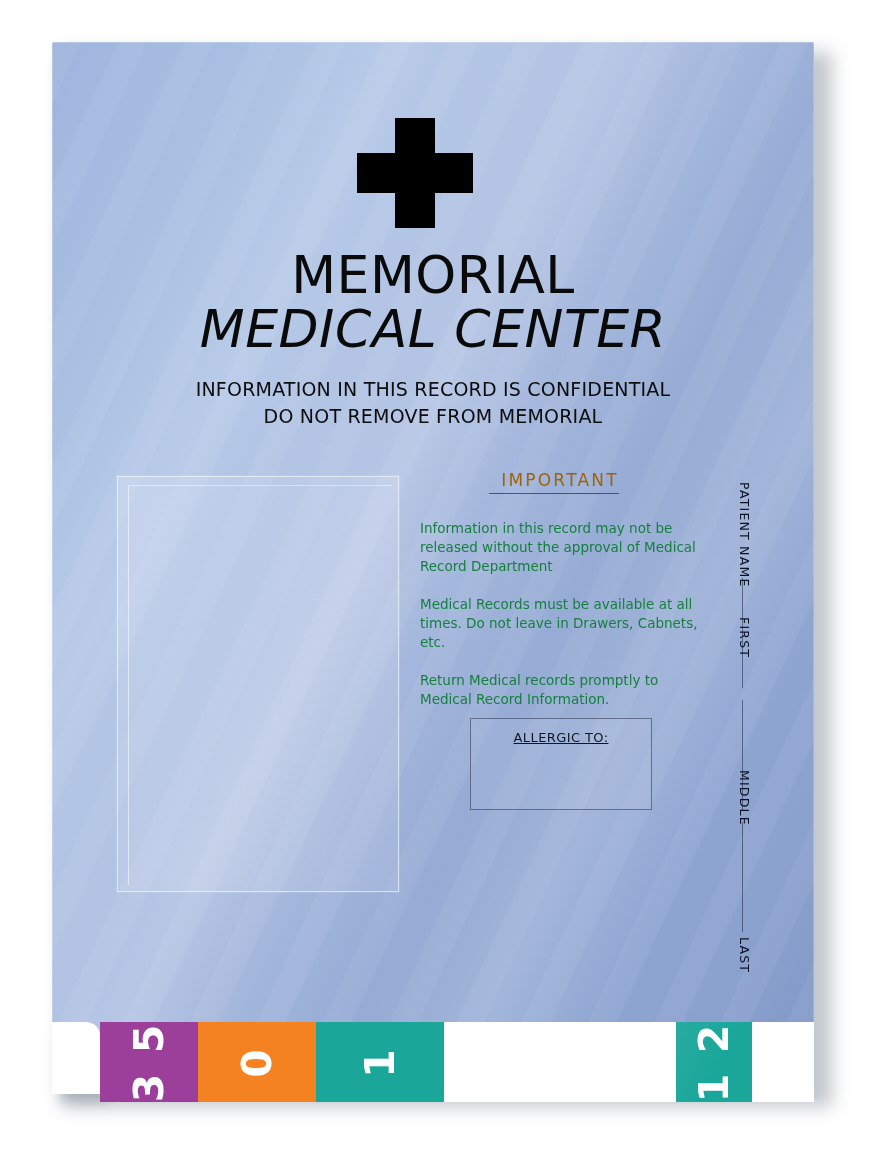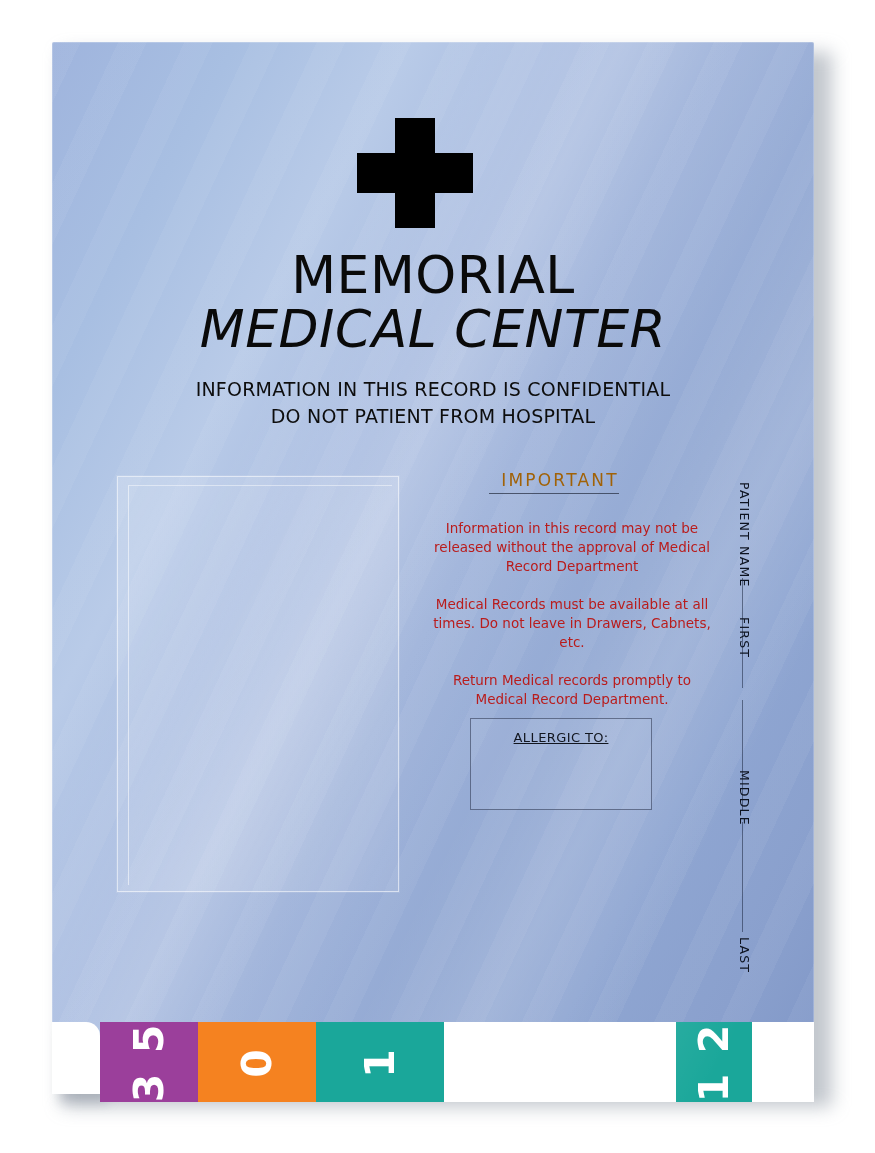--- a/index.html
+++ b/index.html
@@ -174,26 +174,25 @@
     width: 130px;
     height: 1px;
     background: #2b3346;
     opacity: 0.75;
   }
 
   .note {
     position: absolute;
     width: 280px;
     left: 420px;
-    text-align: center;
-    color: #b91c1c;
+    text-align: left;
+    color: #15803d;
     font-size: 13.5px;
     line-height: 19px;
     font-family: "DejaVu Sans", sans-serif;
-    margin-left: 12px;
   }
   .note-1 { top: 519px; }
   .note-2 { top: 595px; }
   .note-3 { top: 671px; }
 
   .allergic-box {
     position: absolute;
     left: 470px;
     top: 718px;
     width: 180px;
@@ -330,33 +329,33 @@
     <div class="bar-h"></div>
   </div>
 
   <div class="title">
     <span>MEMORIAL</span>
     <span class="l2">MEDICAL CENTER</span>
   </div>
 
   <div class="confidential">
     <div>INFORMATION IN THIS RECORD IS CONFIDENTIAL</div>
-    <div>DO NOT PATIENT FROM HOSPITAL</div>
+    <div>DO NOT REMOVE FROM MEMORIAL</div>
   </div>
 
   <div class="pocket">
     <div class="pocket-inner"></div>
   </div>
 
   <div class="important-heading">IMPORTANT</div>
   <div class="important-rule"></div>
 
   <div class="note note-1">Information in this record may not be released without the approval of Medical Record Department</div>
   <div class="note note-2">Medical Records must be available at all times. Do not leave in Drawers, Cabnets, etc.</div>
-  <div class="note note-3">Return Medical records promptly to Medical Record Department.</div>
+  <div class="note note-3">Return Medical records promptly to Medical Record Information.</div>
 
   <div class="allergic-box">
     <div class="allergic-label">ALLERGIC TO:</div>
   </div>
 
   <div class="vlabel patient">PATIENT NAME</div>
   <div class="rail-line l1"></div>
   <div class="vlabel first">FIRST</div>
   <div class="rail-line l2"></div>
   <div class="vlabel middle">MIDDLE</div>

